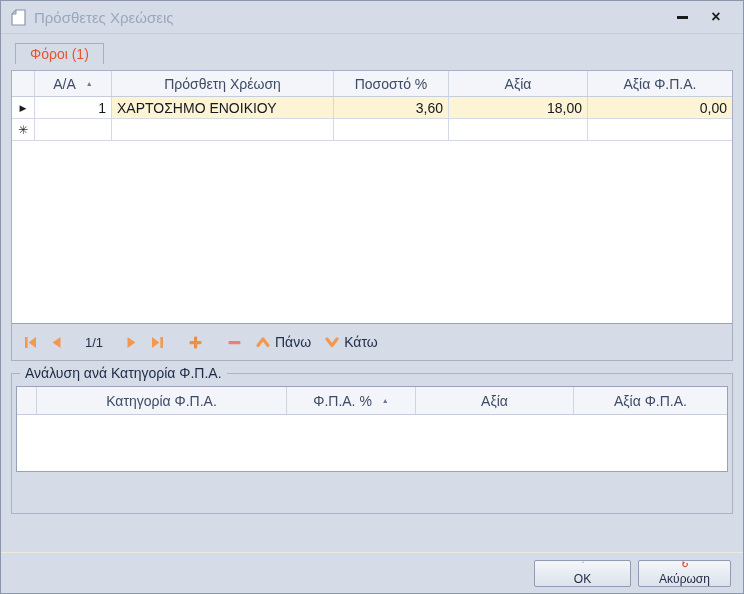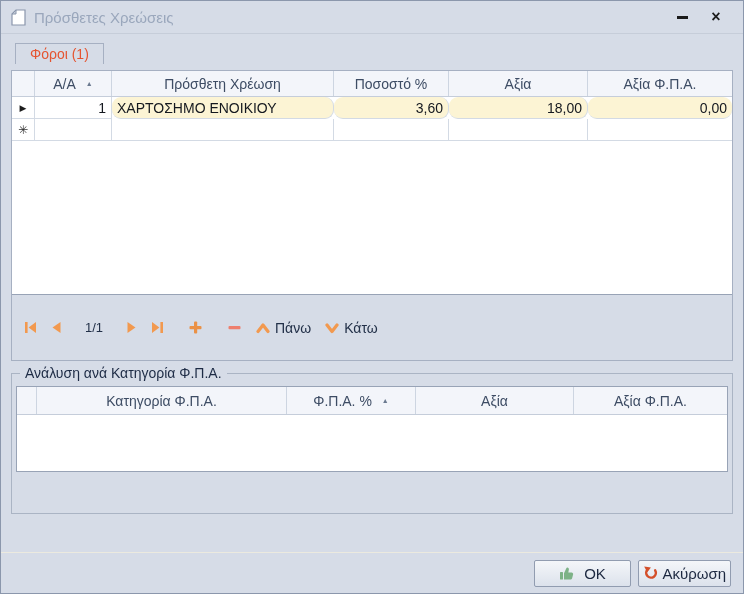--- a/index.html
+++ b/index.html
@@ -55,21 +55,21 @@
   }
 
   
   .panel{
     height:291px; border:1px solid #a6b0c2; margin-top:-1px;
     display:flex; flex-direction:column; background:#d6dce7;
     position:relative; z-index:1;
   }
 
   .grid{ background:#ffffff; border-bottom:1px solid #98a3b6; overflow:hidden; }
-  .grid1{ height:224px; display:flex; flex-direction:column; }
+  .grid1{ height:253px; display:flex; flex-direction:column; }
   .grid-header{ display:flex; background:#f3f5fa; border-bottom:1px solid #c5cdda; }
   .grid1 .grid-header{ height:26px; flex:0 0 26px; }
   .hcell{
     display:flex; align-items:center; justify-content:center;
     font-size:14px; color:#3d4c64;
     border-right:1px solid #cdd5e1;
     overflow:hidden; white-space:nowrap;
   }
   .hcell:last-child{ border-right:none; }
   .sort-arrow{ font-size:7px; color:#6b7a90; margin-left:10px; }
@@ -77,21 +77,21 @@
   .grid-row{ display:flex; height:22px; flex:0 0 22px; }
   .cell{
     display:flex; align-items:center;
     font-size:14px; color:#14181f;
     border-right:1px solid #d3dae4; border-bottom:1px solid #d3dae4;
     overflow:hidden; white-space:nowrap; background:#ffffff;
   }
   .cell:last-child{ border-right:none; }
   .cell.num{ justify-content:flex-end; padding-right:5px; }
   .cell.txt{ padding-left:5px; }
-  .cell.hl{ background:#fcf4d4;border-radius:9px; }
+  .cell.hl{ background:#fcf4d4; }
   .ind{ justify-content:center; }
   .row-arrow{ font-size:9px; color:#1c1c1c; }
   .new-star{ font-size:12px; color:#333; line-height:1; }
   .grid-filler{ flex:1; background:#ffffff; }
 
   
   .c0{ width:23px; flex:0 0 23px; }
   .c1{ width:77px; flex:0 0 77px; }
   .c2{ width:222px; flex:0 0 222px; }
   .c3{ width:115px; flex:0 0 115px; }
@@ -133,24 +133,24 @@
   .d4{ flex:1; }
 
   
   .footer{
     flex:0 0 41px;
     border-top:1px solid #eceadf;
     display:flex; align-items:center; justify-content:flex-end;
     padding-right:12px; gap:7px;
   }
   .btn{
-    height:27px; display:flex; align-items:center; justify-content:center;
+    height:27px; display:flex; align-items:center; justify-content:flex-end;
     gap:9px; border:1px solid #919cb0; border-radius:2px;
     background:linear-gradient(#f4f6f9,#dce2ec);
-    font-size:15px; color:#1c2840; cursor:default;
+    font-size:12px; color:#1c2840; cursor:default;flex-direction:column;
   }
   .btn-ok{ width:97px; }
   .btn-cancel{ width:93px; padding:0 4px; gap:4px; }
 </style>
 </head>
 <body>
 
 <div class="dialog">
 
   <div class="titlebar">

